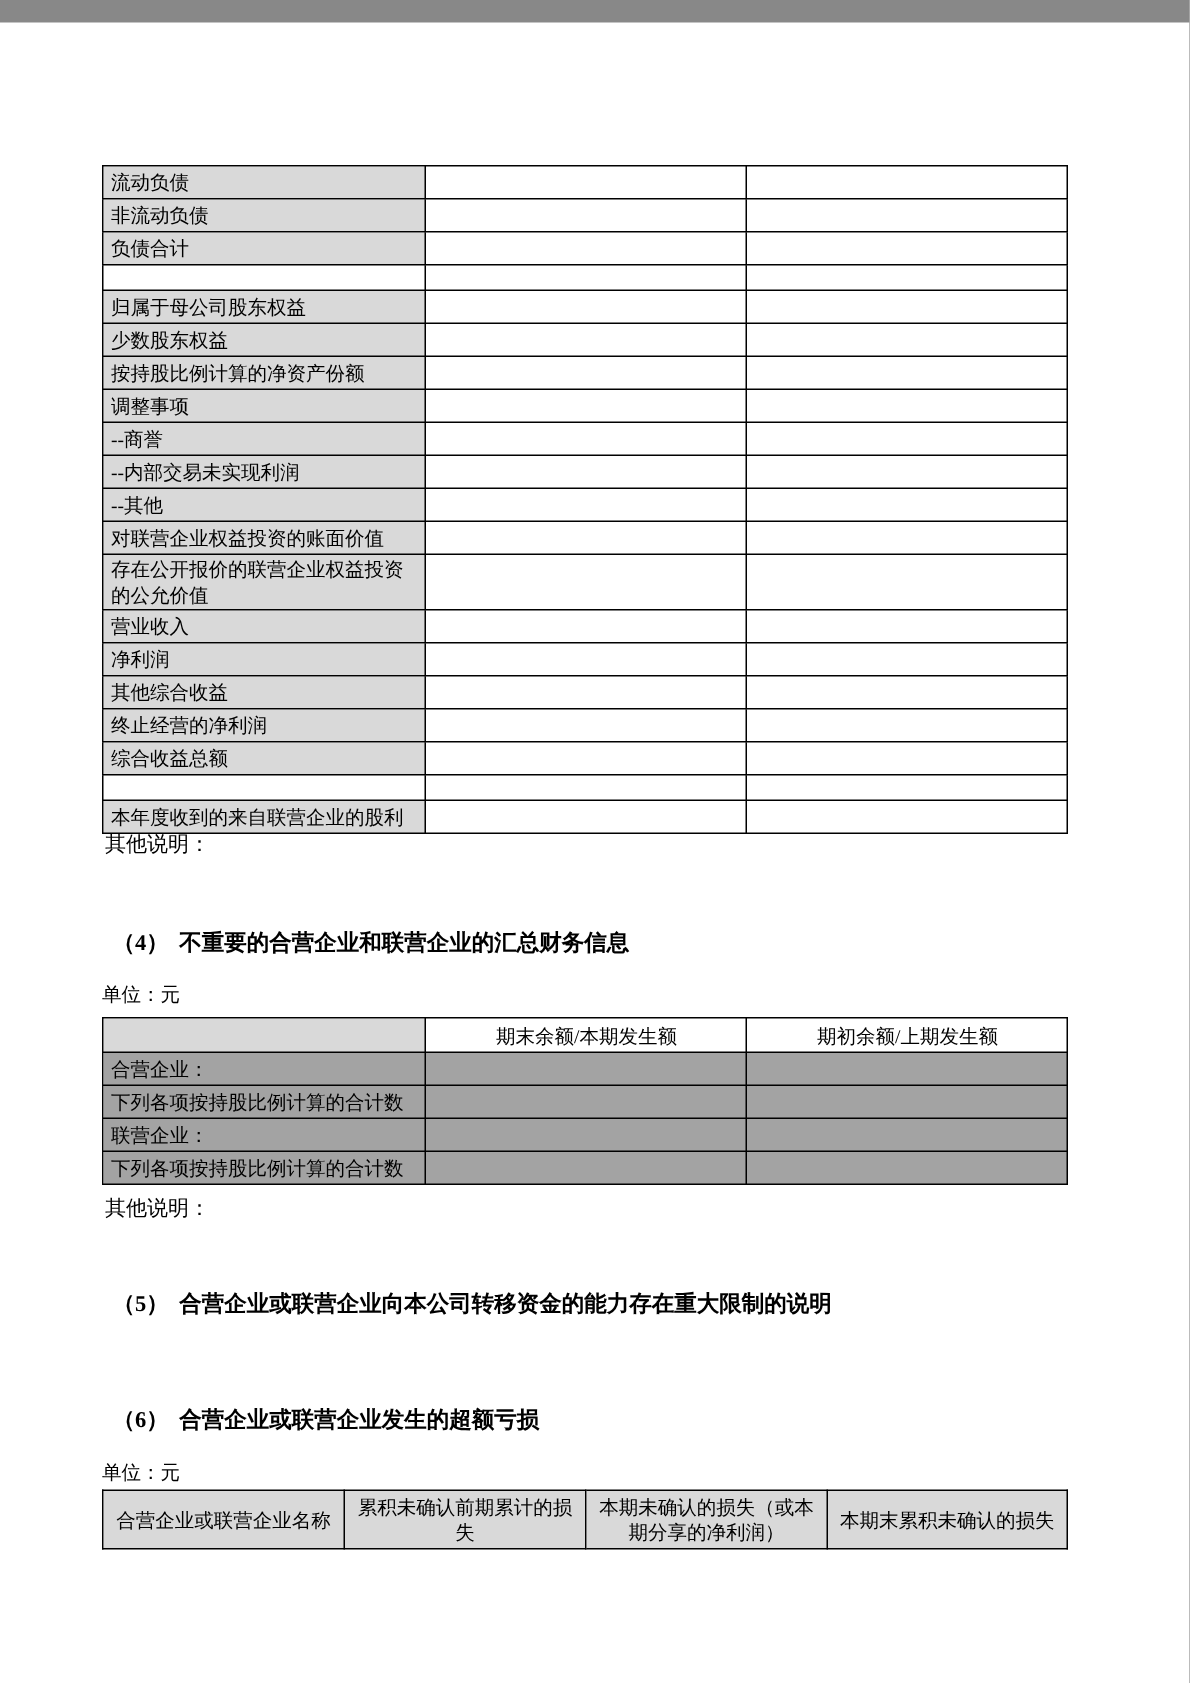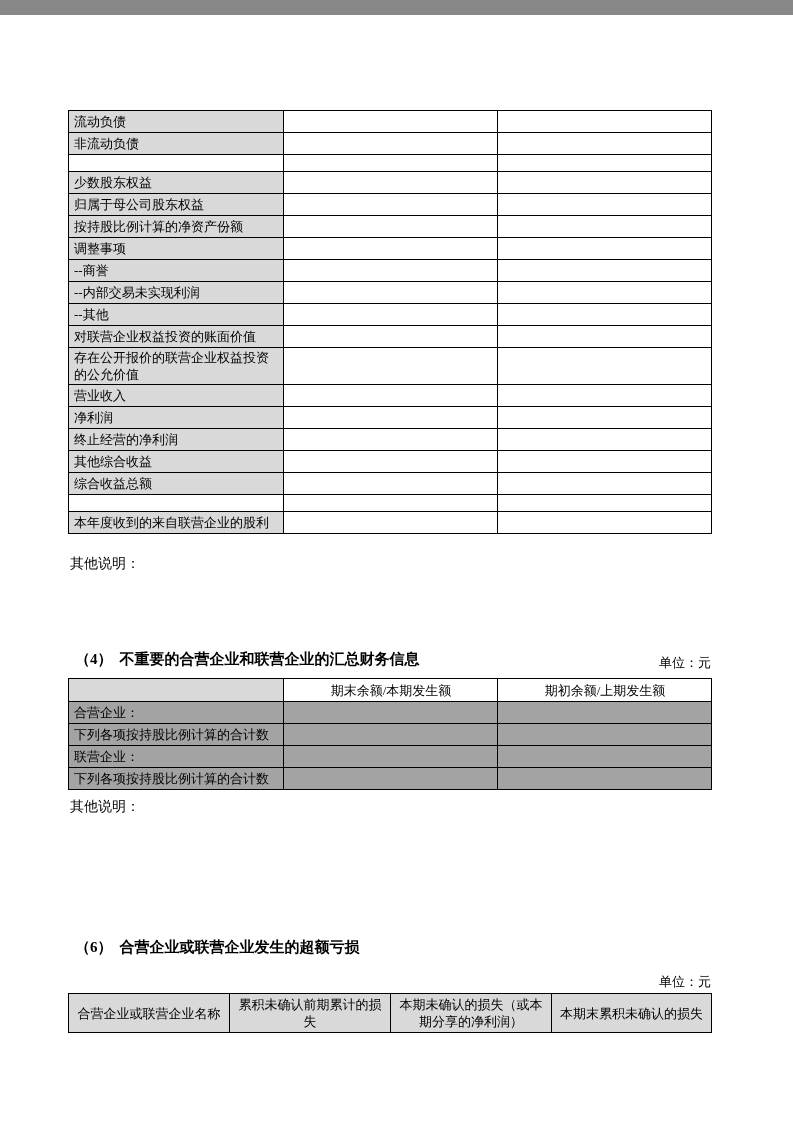--- a/index.html
+++ b/index.html
@@ -42,21 +42,21 @@
     font-size:14px; line-height:16px;
   }
   .heading {
     position:absolute; left:75px;
     font-size:15px; font-weight:700;
     line-height:18px; white-space:nowrap;
   }
   .heading .num { margin-right:7px; }
   .unit {
     position:absolute; left:68px; width:643px;
-    text-align:right; font-size:13px; line-height:16px;
+    text-align:left; font-size:13px; line-height:16px;
   }
   .abs { position:absolute; }
 </style>
 </head>
 <body>
 
 <div class="page">
 
   <table class="t1 abs" style="top:95px; left:68px;">
     <colgroup>
@@ -68,36 +68,41 @@
       <tr>
         <td class="lbl">流动负债</td>
         <td class="val"></td>
         <td class="val"></td>
       </tr>
       <tr>
         <td class="lbl">非流动负债</td>
         <td class="val"></td>
         <td class="val"></td>
       </tr>
+      <tr>
+        <td class="lbl">负债合计</td>
+        <td class="val"></td>
+        <td class="val"></td>
+      </tr>
       <tr class="empty">
         <td></td>
         <td></td>
         <td></td>
       </tr>
       <tr>
+        <td class="lbl">归属于母公司股东权益</td>
+        <td class="val"></td>
+        <td class="val"></td>
+      </tr>
+      <tr>
         <td class="lbl">少数股东权益</td>
         <td class="val"></td>
         <td class="val"></td>
       </tr>
       <tr>
-        <td class="lbl">归属于母公司股东权益</td>
-        <td class="val"></td>
-        <td class="val"></td>
-      </tr>
-      <tr>
         <td class="lbl">按持股比例计算的净资产份额</td>
         <td class="val"></td>
         <td class="val"></td>
       </tr>
       <tr>
         <td class="lbl">调整事项</td>
         <td class="val"></td>
         <td class="val"></td>
       </tr>
       <tr>
@@ -129,26 +134,26 @@
         <td class="lbl">营业收入</td>
         <td class="val"></td>
         <td class="val"></td>
       </tr>
       <tr>
         <td class="lbl">净利润</td>
         <td class="val"></td>
         <td class="val"></td>
       </tr>
       <tr>
+        <td class="lbl">其他综合收益</td>
+        <td class="val"></td>
+        <td class="val"></td>
+      </tr>
+      <tr>
         <td class="lbl">终止经营的净利润</td>
-        <td class="val"></td>
-        <td class="val"></td>
-      </tr>
-      <tr>
-        <td class="lbl">其他综合收益</td>
         <td class="val"></td>
         <td class="val"></td>
       </tr>
       <tr>
         <td class="lbl">综合收益总额</td>
         <td class="val"></td>
         <td class="val"></td>
       </tr>
       <tr class="empty">
         <td></td>
@@ -158,21 +163,21 @@
       <tr>
         <td class="lbl">本年度收到的来自联营企业的股利</td>
         <td class="val"></td>
         <td class="val"></td>
       </tr>
     </tbody>
   </table>
 
   <div class="note" style="top:541px;">其他说明：</div>
 
-  <div class="heading" style="top:635px;">
+  <div class="heading" style="top:605px;">
     <span class="num">（4）</span><span>不重要的合营企业和联营企业的汇总财务信息</span>
   </div>
   <div class="unit" style="top:640px;">单位：元</div>
 
   <table class="t2 abs" style="top:663px; left:68px;">
     <colgroup>
         <col style="width:215px">
         <col style="width:214px">
         <col style="width:214px">
       </colgroup>
@@ -200,20 +205,23 @@
       <tr>
         <td>下列各项按持股比例计算的合计数</td>
         <td></td>
         <td></td>
       </tr>
     </tbody>
   </table>
 
   <div class="note" style="top:784px;">其他说明：</div>
 
+  <div class="heading" style="top:846px;">
+    <span class="num">（5）</span><span>合营企业或联营企业向本公司转移资金的能力存在重大限制的说明</span>
+  </div>
 
   <div class="heading" style="top:923px;">
     <span class="num">（6）</span><span>合营企业或联营企业发生的超额亏损</span>
   </div>
   <div class="unit" style="top:959px;">单位：元</div>
 
   <table class="t3 abs" style="top:978px; left:68px;">
     <colgroup>
         <col style="width:161px">
         <col style="width:161px">

